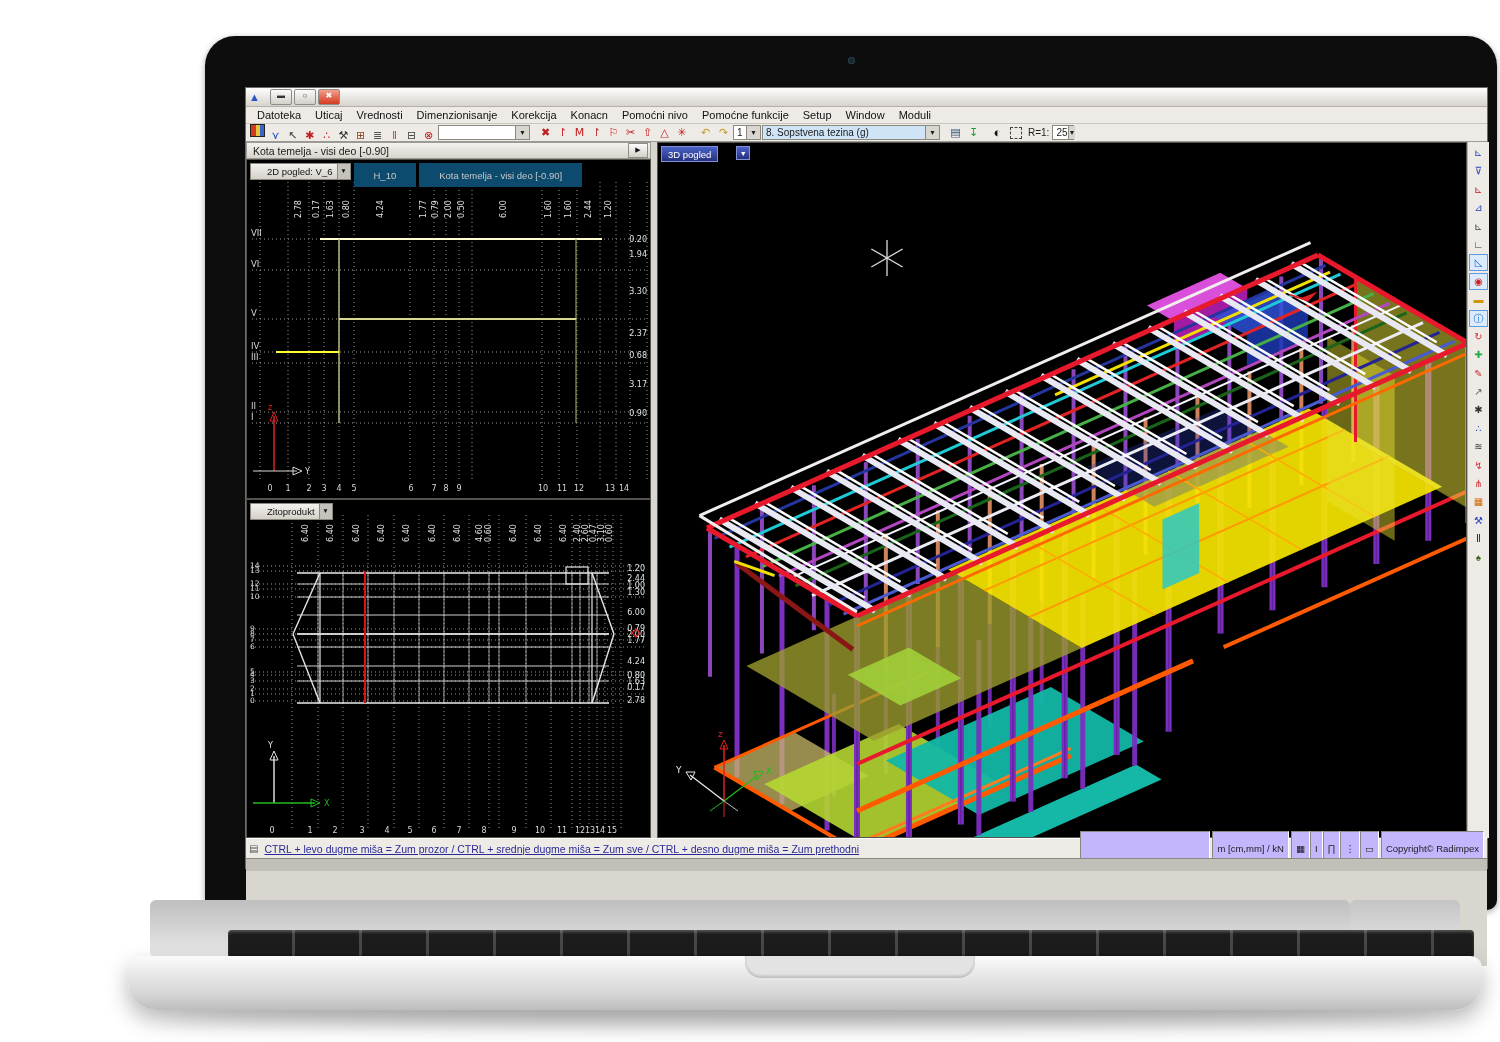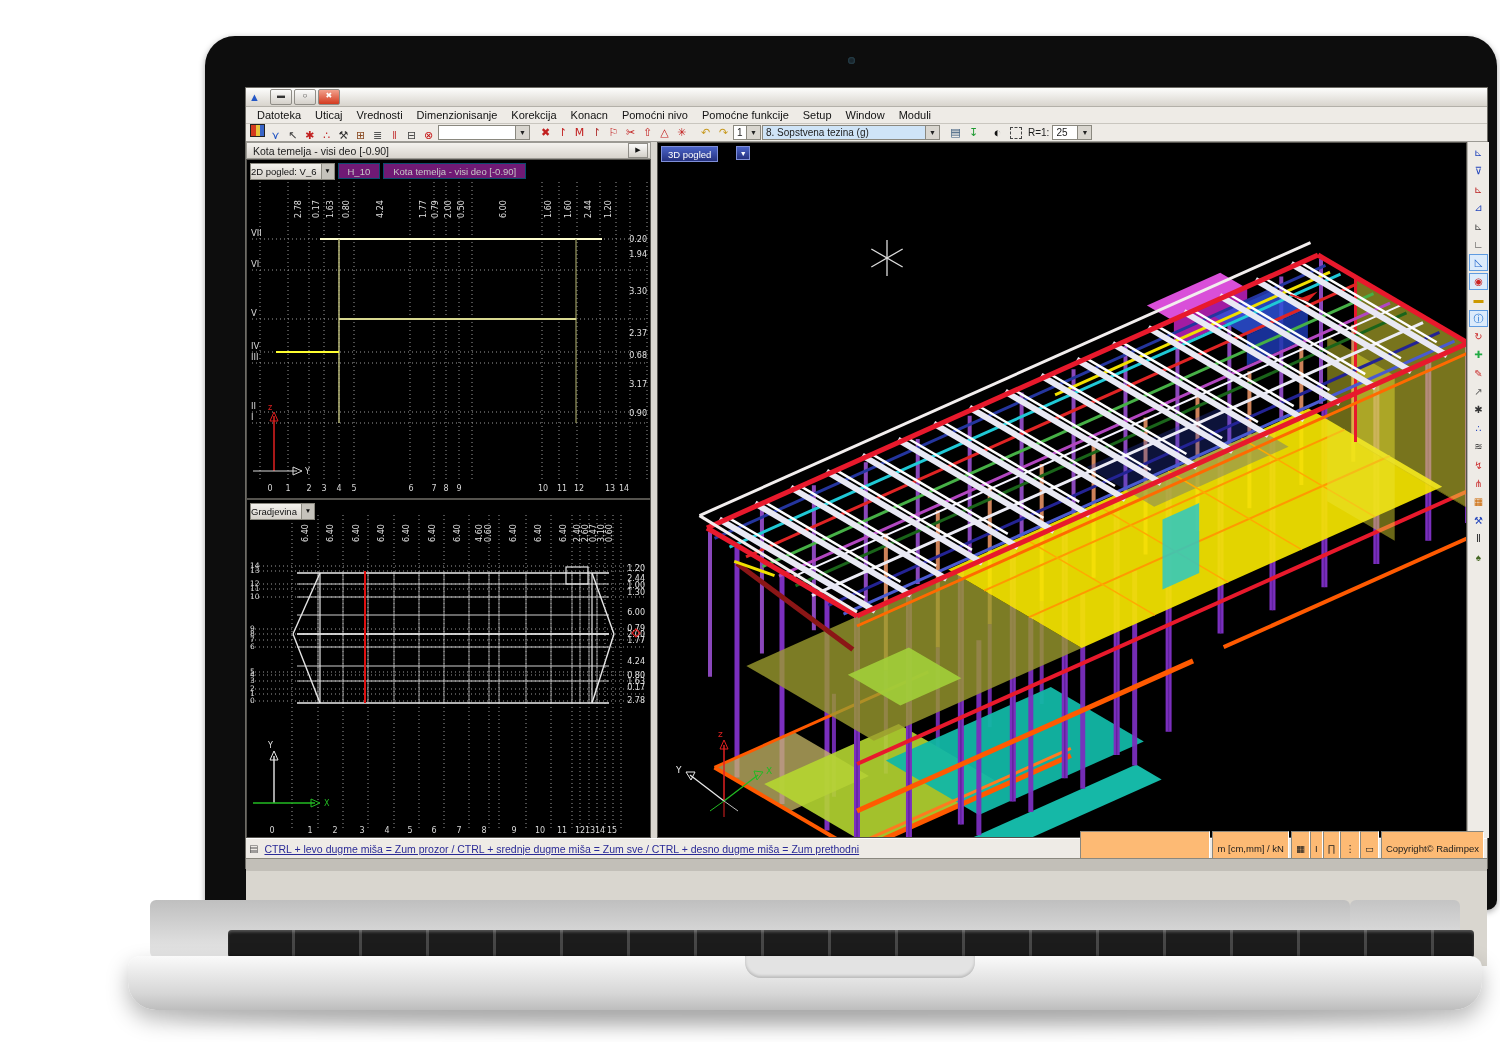--- a/index.html
+++ b/index.html
@@ -59,37 +59,37 @@
     font-size:7px;text-align:center;line-height:12px;color:#111;}
   .view2d-top{position:absolute;left:0;top:17px;width:405px;height:340px;background:#000;border:1px solid #55534e;box-sizing:border-box;}
   .view2d-bottom{position:absolute;left:0;top:357px;width:405px;height:339px;background:#000;border:1px solid #55534e;box-sizing:border-box;}
   .divider-v{position:absolute;left:405px;top:0;width:6px;height:696px;background:#d9d6cf;}
   .view3d{position:absolute;left:411px;top:0;width:810px;height:696px;background:#000;border:1px solid #55534e;box-sizing:border-box;}
   .right-toolbar{position:absolute;left:1221px;top:0;width:22px;height:696px;background:#eeebe6;border-left:1px solid #b5b2ab;
     display:flex;flex-direction:column;align-items:center;padding-top:2px;box-sizing:border-box;}
   .rt-icon{width:17px;height:15px;margin-bottom:1.4px;font-size:10px;line-height:15px;text-align:center;border:1px solid transparent;}
   .rt-icon.selected{border:1px solid #5f9be0;background:#dcebfb;}
   .tabrow{position:absolute;left:3px;top:3px;display:flex;gap:3px;}
-  .tab-dark{height:14px;background:#701a75;border:1px solid #0c4a6e;color:#c8c8c8;font-size:9.5px;
-    display:inline-flex;align-items:center;padding:0 9px;}
+  .tab-dark{height:14px;background:#0c4a6e;border:5px solid #0c4a6e;color:#c8c8c8;font-size:9.5px;
+    display:inline-flex;align-items:center;padding:0 15px;}
   .combo2d{height:15px;background:linear-gradient(180deg,#f4f2ee,#d4d0c9);border:1px solid #8a887f;color:#111;
-    font-size:9.5px;display:inline-flex;align-items:center;padding-left:0;}
+    font-size:9.5px;display:inline-flex;align-items:center;padding-left:16px;}
   .combo2d .arrow{width:12px;height:100%;margin-left:4px;background:#c5c2bb;border-left:1px solid #8a887f;
     font-size:6.5px;line-height:13px;text-align:center;}
   .tab3d-wrap{position:absolute;left:3px;top:3px;display:flex;gap:18px;}
   .tab3d{height:14px;background:linear-gradient(180deg,#4a63c8,#25317f);border:1px solid #7f8fd8;color:#fff;
     font-size:9.5px;display:inline-flex;align-items:center;padding:0 6px;}
   .tab3d-arrow{width:14px;height:14px;background:linear-gradient(180deg,#4a63c8,#25317f);border:1px solid #7f8fd8;
     color:#fff;font-size:7px;text-align:center;line-height:14px;box-sizing:border-box;}
   
   .statusbar{position:absolute;left:0;top:750px;width:100%;height:20px;background:#eeebe6;border-top:1px solid #fff;
     display:flex;align-items:center;padding:0 3px;box-sizing:border-box;}
   .status-hint{color:#2a2a96;font-size:10.5px;margin-left:6px;white-space:nowrap;text-decoration:underline;}
   .status-cells{margin-left:auto;display:flex;align-items:center;gap:2px;}
-  .scell{height:15px;border:1px solid;border-color:#8a887f #fff #fff #8a887f;background:#fdba74;
+  .scell{height:15px;border:1px solid;border-color:#8a887f #fff #fff #8a887f;background:#c4b5fd;
     font-size:9.5px;display:inline-flex;align-items:center;padding:9px 4px;white-space:nowrap;}
   .scell.wide{width:120px;}
   .bottom-strip{position:absolute;left:0;top:770px;width:100%;height:12px;background:#c2bfb8;border-top:1px solid #8a887f;}
   svg text{font-family:"DejaVu Sans","Liberation Sans",sans-serif;}
 </style>
 </head>
 <body>
 
 <div class="stage">
 
@@ -138,21 +138,21 @@
           <span>8. Sopstvena tezina  (g)</span>
           <span class="arrow">▼</span>
         </span>
       <span class="tb-sep"></span>
       <span class="tb-icon" style="color:#335577">▤</span>
       <span class="tb-icon" style="color:#1d9a30">↧</span>
       <span class="tb-sep"></span>
       <span class="tb-icon" style="color:#111;font-size:13px">◐</span>
       <span class="dashed-box"></span>
       <span style="font-size:10px;padding:0 2px">R=1:</span>
-      <span class="combo" style="width:40px">
+      <span class="combo" style="width:22px">
           <span>25</span>
           <span class="arrow">▼</span>
         </span>
     </div>
 
     <div class="main">
 
       <div class="panel-header">
         <span>Kota temelja - visi deo   [-0.90]</span>
         <span class="hdr-btn">▶</span>
@@ -382,21 +382,21 @@
             <line x1="118" y1="71" x2="118" y2="203" stroke="#e01010" stroke-width="2"></line>
             <line x1="27" y1="303" x2="27" y2="256" stroke="#e8e8e8" stroke-width="1.4"></line>
             <polygon points="27.0,251.0 23.0,260.0 31.0,260.0" fill="none" opacity="1" stroke="#e8e8e8" stroke-width="1"></polygon>
             <text x="21" y="248" fill="#e8e8e8" font-size="8">Y</text>
             <line x1="6" y1="303" x2="68" y2="303" stroke="#22bb22" stroke-width="1.4"></line>
             <polygon points="73.0,303.0 64.0,299.0 64.0,307.0" fill="none" opacity="1" stroke="#22bb22" stroke-width="1"></polygon>
             <text x="77" y="306" fill="#22bb22" font-size="8">X</text>
           </svg>
         <div class="tabrow">
           <span class="combo2d">
-              <span>Gradjevina</span>
+              <span>Zitoprodukt</span>
               <span class="arrow">▼</span>
             </span>
         </div>
       </div>
       <div class="divider-v"></div>
 
       <div class="view3d">
         <svg id="svg-3d" width="808" height="694">
             <line x1="52" y1="388.76" x2="52" y2="533.76" stroke="#9a4fd0" stroke-width="4" opacity="0.9"></line>
             <line x1="103.935" y1="365.555" x2="103.935" y2="510.555" stroke="#9a4fd0" stroke-width="4" opacity="0.9"></line>

